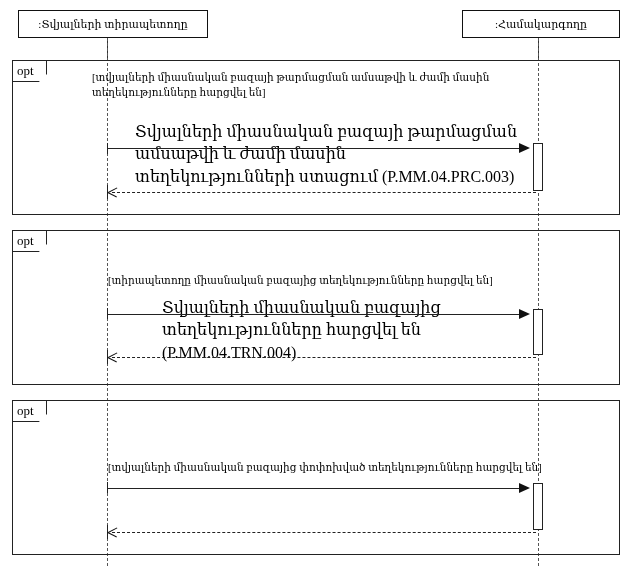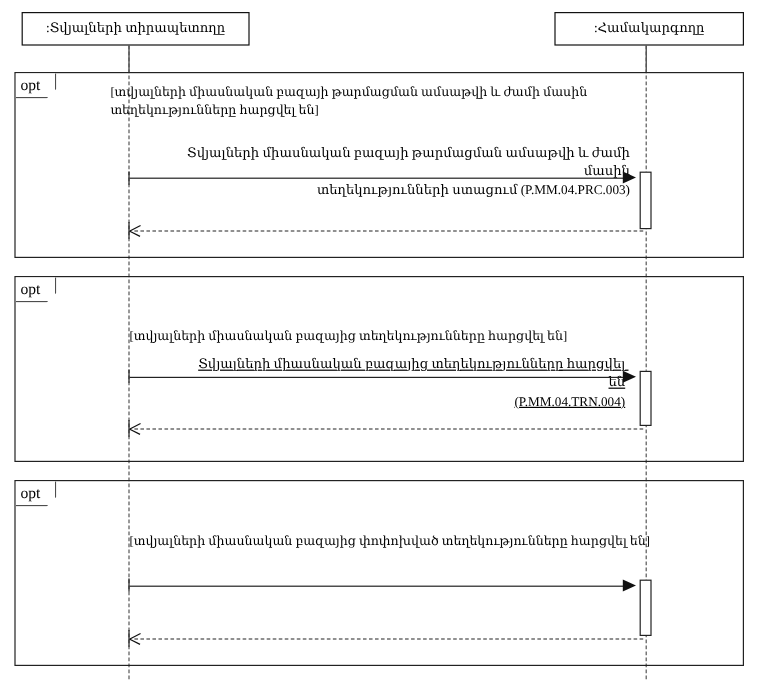--- a/index.html
+++ b/index.html
@@ -91,23 +91,23 @@
     font-size: 10.5px;
     line-height: 1.45;
     text-align: left;
     color: #000000;
     white-space: pre-wrap;
   }
 
   
   .msg-label {
     position: absolute;
-    font-size: 11px;
+    font-size: 16px;
     line-height: 1.4;
-    text-align: right;
+    text-align: left;
     color: #000000;
     white-space: pre-wrap;
   }
 
   
   .call-line {
     position: absolute;
     height: 0;
     border-top: 1px solid #222222;
     left: 108px;
@@ -204,38 +204,38 @@
   <div class="call-head" style="left:519px; top:143px;"></div>
   <div class="activation" style="left:533px; top:143px; height:48px;"></div>
 
   <div class="dst-tick" style="left:107px; top:185px;"></div>
   <div class="ret-line" style="top:192px;"></div>
   <div class="ret-head" style="left:108px; top:187px;"></div>
 
   <div class="frame" id="frame-2">
     <div class="frame-tab">opt</div>
   </div>
-  <div class="guard" style="left:108px; top:273px; width:430px;">[տվյալների միասնական բազայից տեղեկությունները հարցվել են]</div>
-
-  <div class="msg-label" style="left:151px; top:297px; width:370px;text-decoration:underline;">Տվյալների միասնական բազայից տեղեկությունները հարցվել են
+  <div class="guard" style="left:108px; top:273px; width:430px;">[տիրապետողը միասնական բազայից տեղեկությունները հարցվել են]</div>
+
+  <div class="msg-label" style="left:162px; top:297px; width:370px;">Տվյալների միասնական բազայից տեղեկությունները հարցվել են
 (P.MM.04.TRN.004)</div>
 
   <div class="src-tick" style="left:107px; top:308px;"></div>
   <div class="call-line" style="top:314px;"></div>
   <div class="call-head" style="left:519px; top:309px;"></div>
   <div class="activation" style="left:533px; top:309px; height:46px;"></div>
 
   <div class="dst-tick" style="left:107px; top:350px;"></div>
   <div class="ret-line" style="top:357px;"></div>
   <div class="ret-head" style="left:108px; top:352px;"></div>
 
   <div class="frame" id="frame-3">
     <div class="frame-tab">opt</div>
   </div>
-  <div class="guard" style="left:108px; top:444px; width:450px;">[տվյալների միասնական բազայից փոփոխված տեղեկությունները հարցվել են]</div>
+  <div class="guard" style="left:108px; top:460px; width:450px;">[տվյալների միասնական բազայից փոփոխված տեղեկությունները հարցվել են]</div>
 
 
   <div class="src-tick" style="left:107px; top:482px;"></div>
   <div class="call-line" style="top:488px;"></div>
   <div class="call-head" style="left:519px; top:483px;"></div>
   <div class="activation" style="left:533px; top:483px; height:47px;"></div>
 
   <div class="dst-tick" style="left:107px; top:525px;"></div>
   <div class="ret-line" style="top:532px;"></div>
   <div class="ret-head" style="left:108px; top:527px;"></div>

